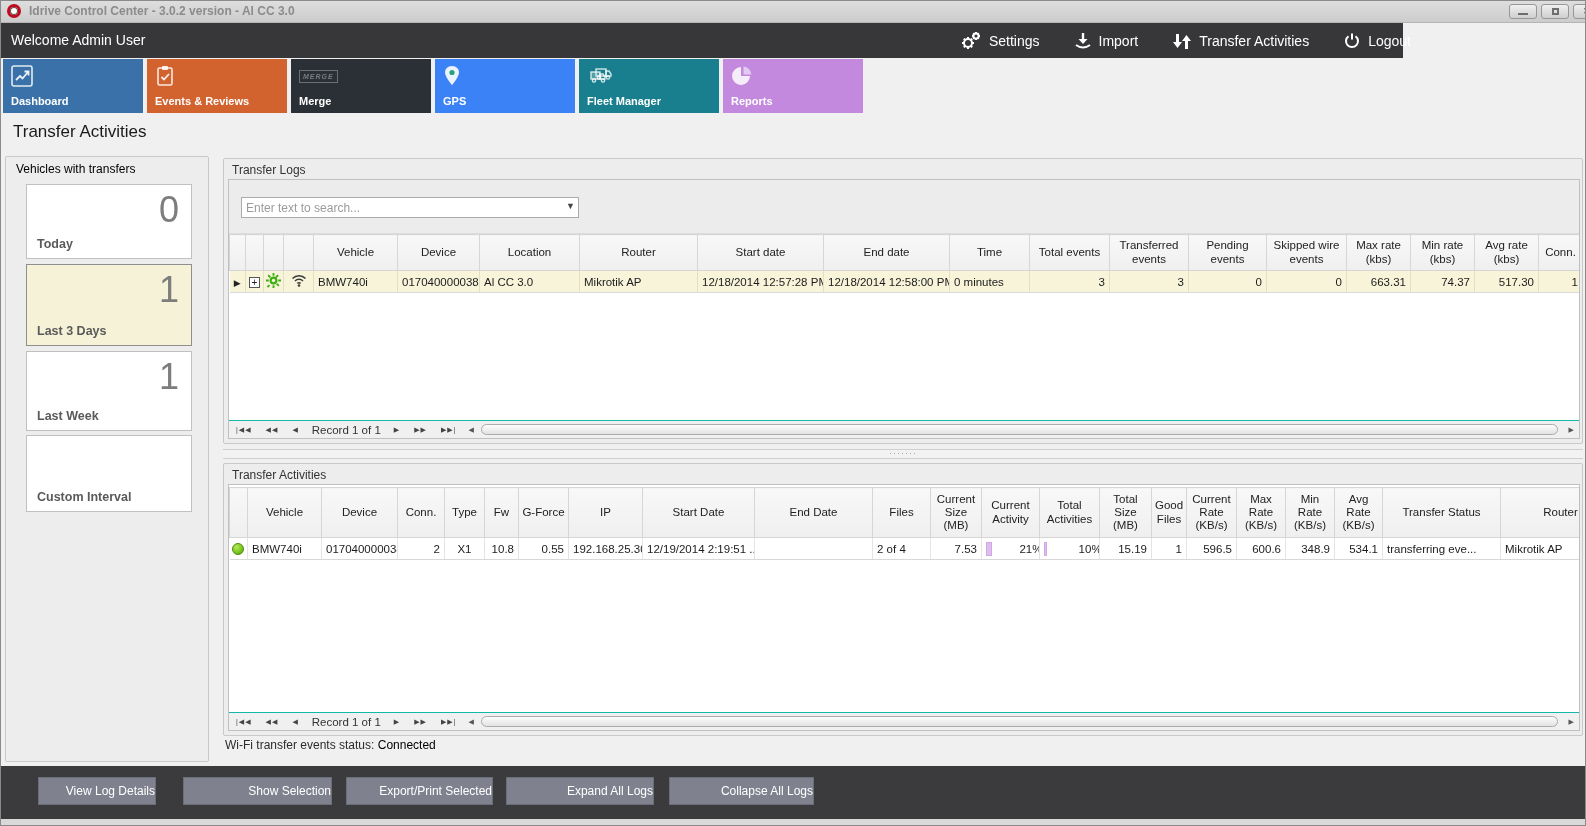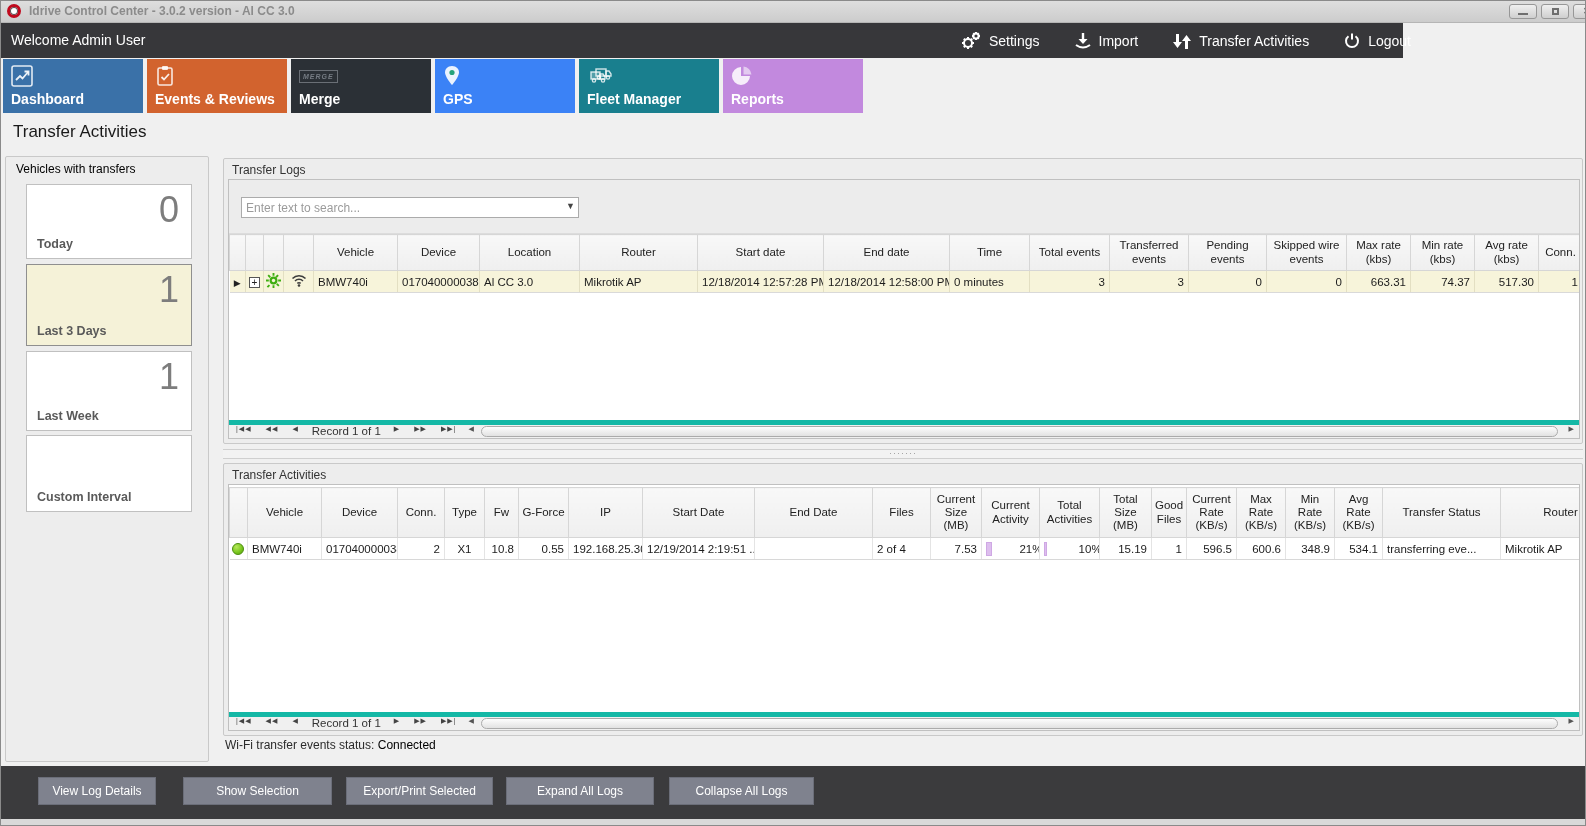--- a/index.html
+++ b/index.html
@@ -24,21 +24,21 @@
   .welcome { position:absolute; left:10px; top:0; line-height:35px; color:#fff; font-size:14px; }
   .topbar-actions { position:absolute; right:-8px; top:0; height:35px; display:flex; align-items:center; gap:34px; }
   .topbar-action { display:flex; align-items:center; gap:7px; color:#fff; font-size:14px; cursor:pointer; white-space:nowrap; }
   .topbar-action svg { display:block; }
 
   
   .tabrow { position:absolute; left:0; top:57px; width:1586px; height:56px; background:#f0f0f0;
     display:flex; gap:4px; padding:1px 0 0 2px; }
   .tab { width:140px; height:54px; position:relative; cursor:pointer; }
   .tab .ticon { position:absolute; left:8px; top:6px; }
-  .tab .tlabel { position:absolute; left:8px; bottom:6px; color:#fff; font-weight:bold; font-size:14px; white-space:nowrap; }
+  .tab .tlabel { position:absolute; left:8px; bottom:6px; color:#fff; font-weight:bold; font-size:11px; white-space:nowrap; }
   .merge-badge { display:inline-block; border:1px solid #6a6f76; color:#767c84; font-size:7px; font-style:italic;
     font-weight:bold; padding:2px 3px; letter-spacing:1px; }
 
   
   .page-title { position:absolute; left:12px; top:121px; font-size:17px; color:#1a1a1a; }
 
   
   .sidebar { position:absolute; left:4px; top:155px; width:204px; height:606px;
     background:#ededed; border:1px solid #c9c9c9; border-radius:2px; }
   .sidebar-title { position:absolute; left:10px; top:5px; font-size:12px; color:#000000; }
@@ -79,40 +79,40 @@
   .expand-box { display:inline-block; width:11px; height:11px; border:1px solid #555; background:#fff;
     font-size:10px; line-height:9px; text-align:center; color:#222; vertical-align:middle; }
   .status-dot { display:inline-block; width:12px; height:12px; border-radius:50%;
     background:radial-gradient(circle at 35% 30%, #b6e85a, #76c41c 60%, #55990d); border:1px solid #4e8f12; vertical-align:middle; }
   .pbar-wrap { display:inline-block; width:60%; height:14px; vertical-align:middle; position:relative; }
   .pbar { position:absolute; left:0; top:0; bottom:0; background:#ddbeee; border:1px solid #cfa8e4; }
   .pbar-label { display:inline-block; vertical-align:middle; margin-left:4px; }
 
   
   .navigator { position:absolute; left:0; right:0; bottom:0; height:18px; background:#f0f0f0;
-    border-top:5px solid #14b8a6; display:flex; align-items:flex-start; font-size:11.5px; color:#333; }
+    border-top:1px solid #14b8a6; display:flex; align-items:center; font-size:11.5px; color:#333; }
   .vcr { font-size:7px; color:#444; margin:0 7px; letter-spacing:1px; cursor:pointer; }
   .rec-label { margin:0 6px; white-space:nowrap; }
   .hscroll-arrow { font-size:7px; color:#555; margin:0 5px; cursor:pointer; }
   .hscroll { flex:1; height:13px; background:#f0f0f0; margin-right:4px; position:relative; }
   .hthumb { position:absolute; left:2px; top:1px; right:2px; height:11px; border-radius:6px;
     background:linear-gradient(#fdfdfd,#e2e2e2); border:1px solid #ababab; cursor:grab; }
 
   
   .splitter { position:absolute; left:222px; top:448px; width:1360px; height:10px; background:#f2f2f2;
     border-top:1px solid #cfcfcf; border-bottom:1px solid #cfcfcf; text-align:center; line-height:6px; color:#9a9a9a; font-size:9px; letter-spacing:1px; cursor:row-resize; }
 
   
   .status-line { position:absolute; left:224px; top:737px; font-size:12px; color:#2b2b2b; }
   .status-green { color:#000000; }
 
   
   .footer { position:absolute; left:0; top:765px; width:1586px; height:53px; background:#3b3b3d; }
   .footer-btn { position:absolute; top:11px; height:28px; background:#7f828e; border:1px solid #6b6e79;
-    color:#fff; font-size:12px; text-align:center; line-height:26px; cursor:pointer; }
+    color:#fff; font-size:12px; text-align:right; line-height:26px; cursor:pointer; }
   .fb0 { left:37px;  width:118px; }
   .fb1 { left:182px; width:149px; }
   .fb2 { left:345px; width:147px; }
   .fb3 { left:505px; width:148px; }
   .fb4 { left:668px; width:145px; }
   .footer-edge { position:absolute; left:0; top:818px; width:1586px; height:8px; background:#d9d9d9; }
 </style>
 </head>
 <body>
 

